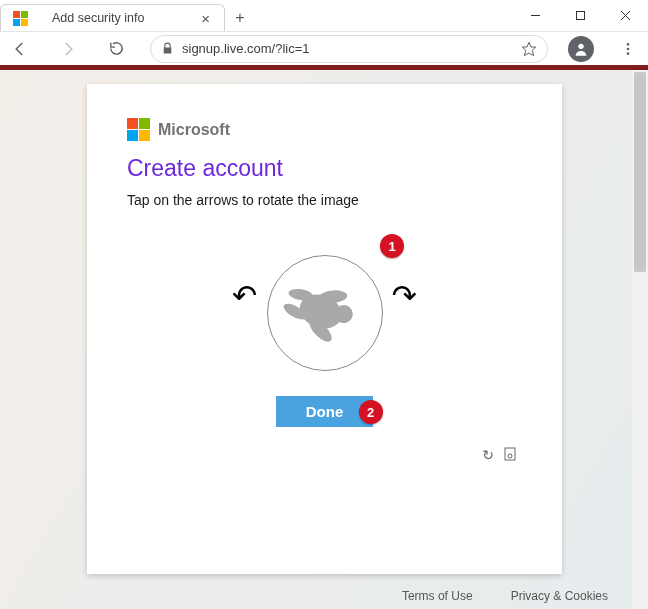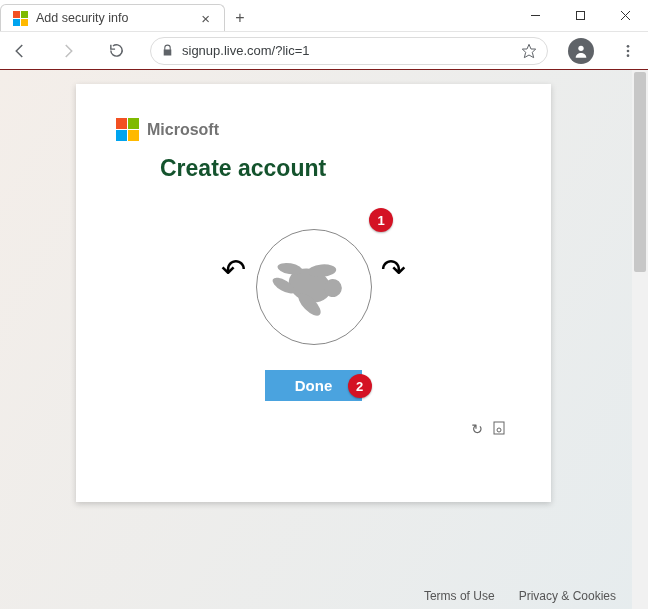--- a/index.html
+++ b/index.html
@@ -15,21 +15,21 @@
   .titlebar {
     height: 32px;
     background: #fff;
     display: flex;
     align-items: stretch;
     border-bottom: 1px solid #e5e5e5;
   }
   .tab {
     display: flex;
     align-items: center;
-    gap: 8px;
+    gap: 24px;
     padding: 0 10px 0 12px;
     background: #fff;
     border: 1px solid #d0d0d0;
     border-bottom: none;
     border-top-left-radius: 6px;
     border-top-right-radius: 6px;
     margin-top: 4px;
     min-width: 225px;
     font-size: 12.5px;
     color: #444;
@@ -46,21 +46,21 @@
   .winbtn { width:45px; display:flex; align-items:center; justify-content:center; color:#333; cursor:pointer;}
   .winbtn svg { stroke:#333; }
   
   .toolbar {
     height: 38px;
     display: flex;
     align-items: center;
     gap: 20px;
     padding: 0 6px;
     background:#fff;
-    border-bottom: 1px solid #7f1d1d;
+    border-bottom: 5px solid #7f1d1d;
   }
   .navicon { width:28px; height:28px; display:flex; align-items:center; justify-content:center; color:#5f6368; border-radius:50%; cursor:pointer;}
   .navicon.dis { color:#b5b5b5; }
   .omnibox {
     flex:1;
     height:28px;
     border:1px solid #dcdcdc;
     border-radius:14px;
     display:flex;
     align-items:center;
@@ -75,54 +75,54 @@
   .viewport {
     position:relative;
     height: calc(609px - 32px - 38px);
     background: linear-gradient(120deg,#f4eee9 0%, #e6ecee 100%);
     overflow:hidden;
   }
   .scrollbar { position:absolute; top:0; right:0; width:16px; height:100%; background:#f1f1f1; }
   .scrollbar .thumb { position:absolute; left:2px; right:2px; top:2px; height:200px; background:#c7c7c7; border-radius:2px; }
   .card {
     position:absolute;
-    left:76px; top:14px;
-    width:475px; height:418px;
+    left:87px; top:14px;
+    width:475px; height:490px;
     background:#fff;
     box-shadow: 0 2px 6px rgba(0,0,0,0.18);
     padding: 34px 40px 20px 40px;
   }
   .mslogo { display:flex; align-items:center; gap:8px; }
   .mslogo .sq { display:grid; grid-template-columns:11px 11px; grid-template-rows:11px 11px; gap:1px;}
   .mslogo .sq span:nth-child(1){background:#f25022}
   .mslogo .sq span:nth-child(2){background:#7fba00}
   .mslogo .sq span:nth-child(3){background:#00a4ef}
   .mslogo .sq span:nth-child(4){background:#ffb900}
   .mslogo .txt { font-size:16px; color:#737373; font-weight:600;}
   .emailrow { margin-top:20px; display:flex; align-items:center; gap:8px; font-size:14px; color:#1b1b1b;}
   .emailrow .arrow { cursor:pointer; color:#404040; }
   .emailrow .blur { filter: blur(3px); }
-  h1.create { font-size:23px; font-weight:700; margin-top:14px; color:#14532d;margin-left:44px;}
+  h1.create { font-size:23px; font-weight:400; margin-top:14px; color:#6d28d9;}
   .instr { font-size:14px; color:#1b1b1b; margin-top:10px; }
   .captcha-zone { position:relative; margin-top:30px; height:150px; display:flex; align-items:center; justify-content:center;}
   .rot-circle { width:116px; height:116px; border:1px solid #888; border-radius:50%; display:flex; align-items:center; justify-content:center; overflow:hidden;}
   .rot-circle svg { width:90px; height:90px; }
   .rot-arrow { position:absolute; font-size:30px; color:#000; top:40px; cursor:pointer; font-family: Arial;}
   .rot-left { left:105px; }
   .rot-right { right:105px; }
   .callout { position:absolute; width:24px; height:24px; background:#d41224; color:#fff; font-weight:700; font-size:13px; border-radius:50%; display:flex; align-items:center; justify-content:center; box-shadow:0 1px 2px rgba(0,0,0,.3);}
   .c1 { top:-4px; right:118px; }
   .donewrap { position:relative; display:flex; justify-content:center; margin-top:8px;}
   .donebtn { background:#4aa3df; color:#fff; border:none; font-size:15px; padding:7px 30px; cursor:pointer;font-weight:bold;}
   .c2 { top:4px; left: calc(50% + 34px); }
   .captcha-icons { display:flex; gap:10px; justify-content:flex-end; margin-top:20px; padding-right:6px; color:#666; font-size:14px;}
   .captcha-icons span { cursor:pointer; }
   .footer {
-    position:absolute; bottom:6px; right:32px;
-    font-size:12px; color:#555; display:flex; gap:24px;
+    position:absolute; bottom:6px; right:40px;
+    font-size:12px; color:#555; display:flex; gap:38px;
   }
   .footer a { color:#555; text-decoration:none; cursor:pointer;}
 </style>
 </head>
 <body>
 
 <div class="titlebar">
   <div class="tab">
     <span class="favicon">
         <span></span>
@@ -205,20 +205,21 @@
           <span></span>
           <span></span>
           <span></span>
           <span></span>
         </span>
       <span class="txt">Microsoft</span>
     </div>
 
 
     <h1 class="create">Create account</h1>
+    <div class="instr">Tap on the arrows to rotate the image</div>
 
     <div class="captcha-zone">
       <span class="rot-arrow rot-left">↶</span>
       <div class="rot-circle">
         <svg viewBox="0 0 100 100">
           <g fill="#9a9a9a" opacity="0.85" transform="rotate(110 50 50)">
             <ellipse cx="50" cy="55" rx="18" ry="24"></ellipse>
             <ellipse cx="44" cy="30" rx="10" ry="10"></ellipse>
             <ellipse cx="30" cy="48" rx="7" ry="16" transform="rotate(-25 30 48)"></ellipse>
             <ellipse cx="70" cy="48" rx="7" ry="16" transform="rotate(25 70 48)"></ellipse>

